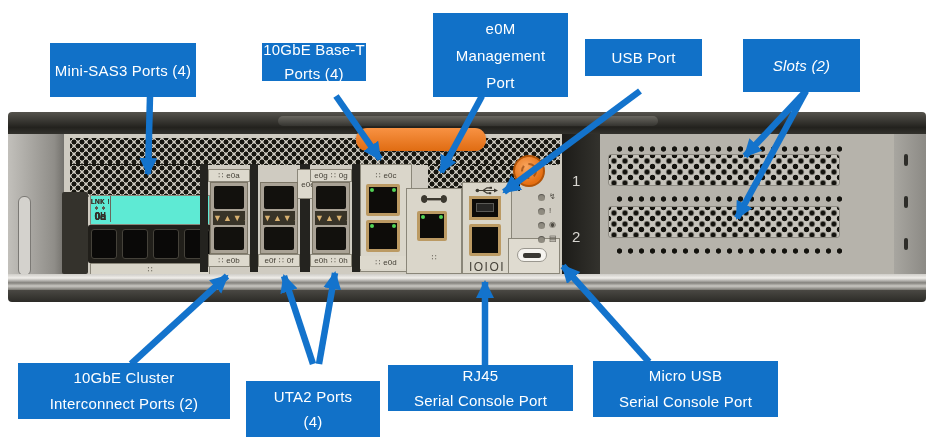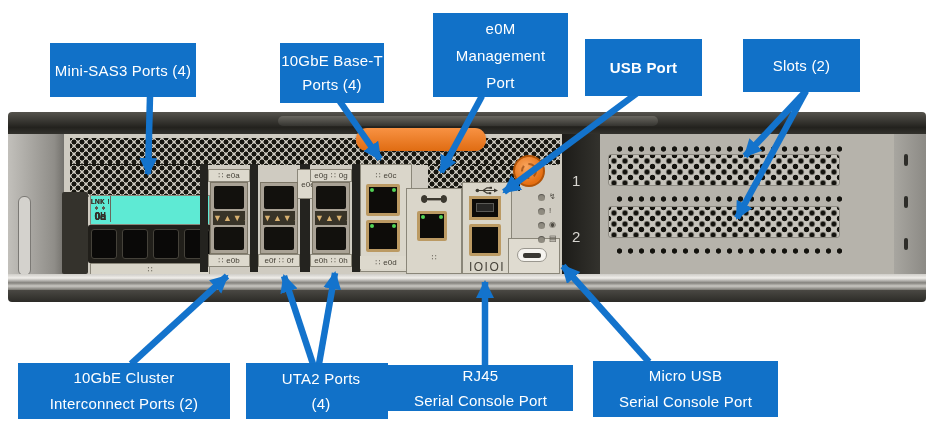--- a/index.html
+++ b/index.html
@@ -319,40 +319,40 @@
     <line x1="131" y1="364" x2="227" y2="276" marker-end="url(#ah)"></line>
     <line x1="313" y1="364" x2="284" y2="276" marker-end="url(#ah)"></line>
     <line x1="319" y1="364" x2="335" y2="273" marker-end="url(#ah)"></line>
     <line x1="485" y1="366" x2="485" y2="282" marker-end="url(#ah)"></line>
     <line x1="649" y1="362" x2="563" y2="266" marker-end="url(#ah)"></line>
   </svg>
 
   <div class="callout" style="left:50px;top:43px;width:146px;height:54px;">
     <span>Mini-SAS3 Ports (4)</span>
   </div>
-  <div class="callout" style="left:280px;top:43px;width:104px;height:60px;line-height:24px;text-align:right;">
+  <div class="callout" style="left:262px;top:43px;width:104px;height:38px;line-height:24px;text-align:right;">
     <span>10GbE Base-T</span>
     <span>Ports (4)</span>
   </div>
   <div class="callout" style="left:433px;top:13px;width:135px;height:84px;line-height:27px;">
     <span>e0M</span>
     <span>Management</span>
     <span>Port</span>
   </div>
-  <div class="callout" style="left:585px;top:39px;width:117px;height:57px;font-weight:bold;">
+  <div class="callout" style="left:585px;top:39px;width:117px;height:37px;">
     <span>USB Port</span>
   </div>
-  <div class="callout" style="left:743px;top:39px;width:117px;height:53px;">
+  <div class="callout" style="left:743px;top:39px;width:117px;height:53px;font-style:italic;">
     <span>Slots (2)</span>
   </div>
   <div class="callout" style="left:18px;top:363px;width:212px;height:56px;line-height:26px;text-align:right;">
     <span>10GbE Cluster</span>
     <span>Interconnect Ports (2)</span>
   </div>
-  <div class="callout" style="left:246px;top:363px;width:134px;height:56px;line-height:25px;padding-left:8px;">
+  <div class="callout" style="left:246px;top:381px;width:134px;height:56px;line-height:25px;">
     <span>UTA2 Ports</span>
     <span>(4)</span>
   </div>
   <div class="callout" style="left:388px;top:365px;width:185px;height:46px;line-height:25px;">
     <span>RJ45</span>
     <span>Serial Console Port</span>
   </div>
   <div class="callout" style="left:593px;top:361px;width:185px;height:56px;line-height:26px;">
     <span>Micro USB</span>
     <span>Serial Console Port</span>

